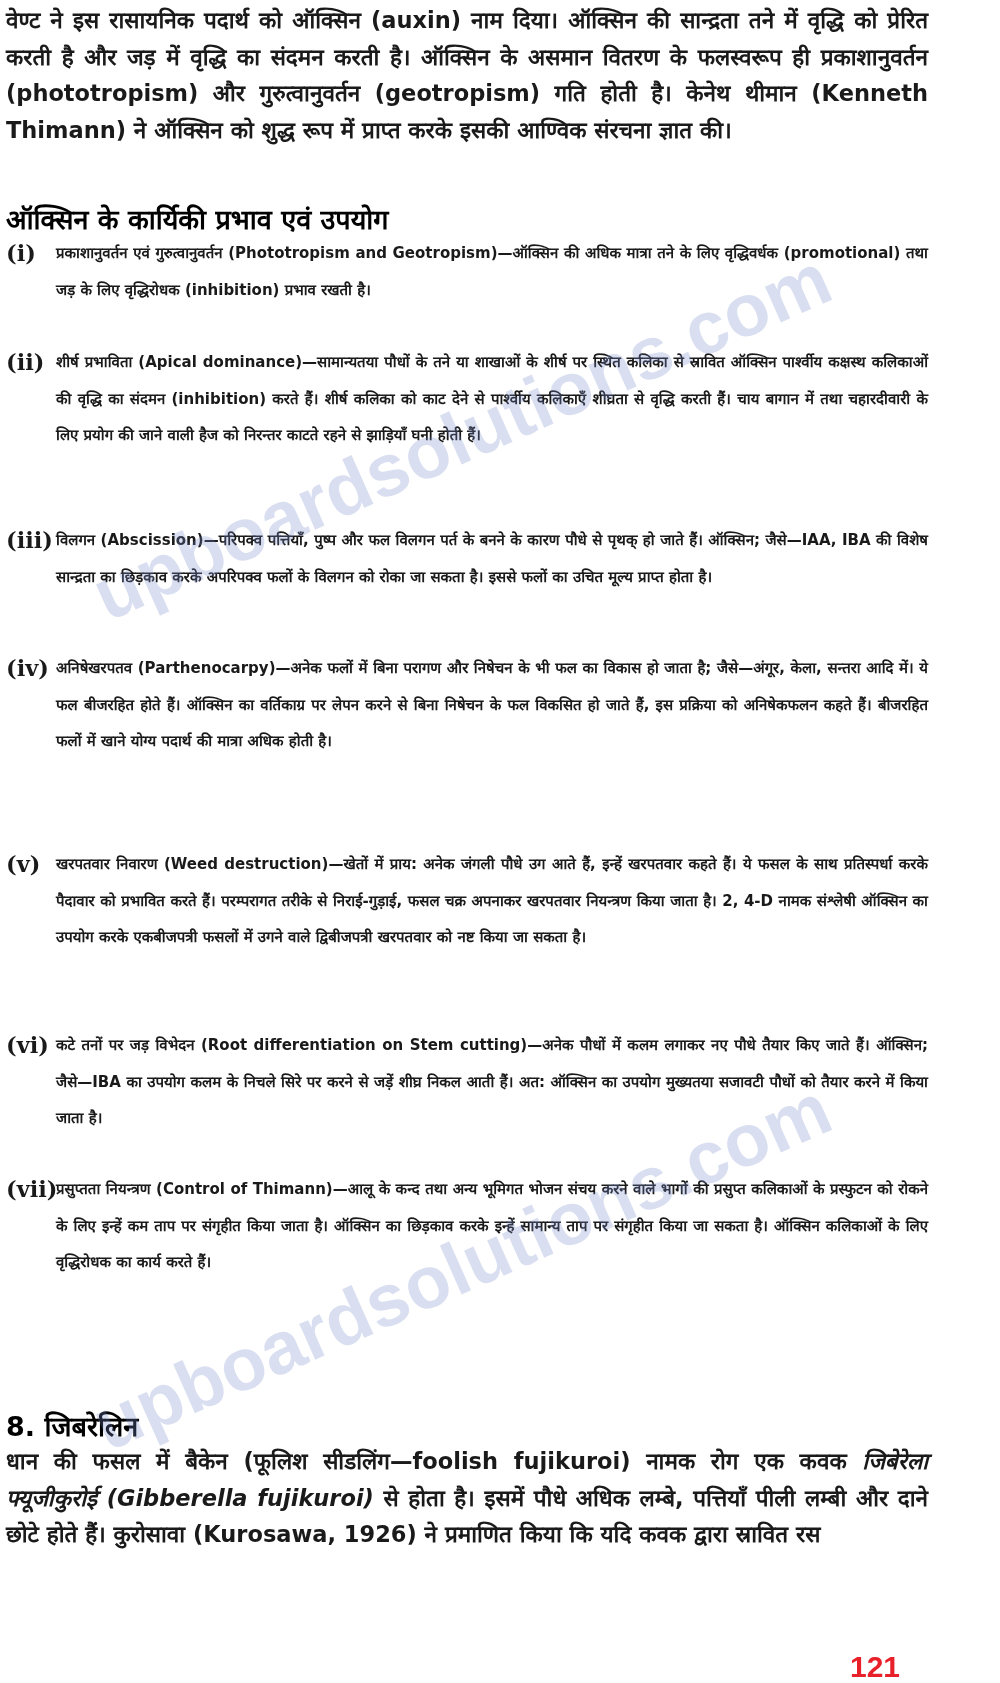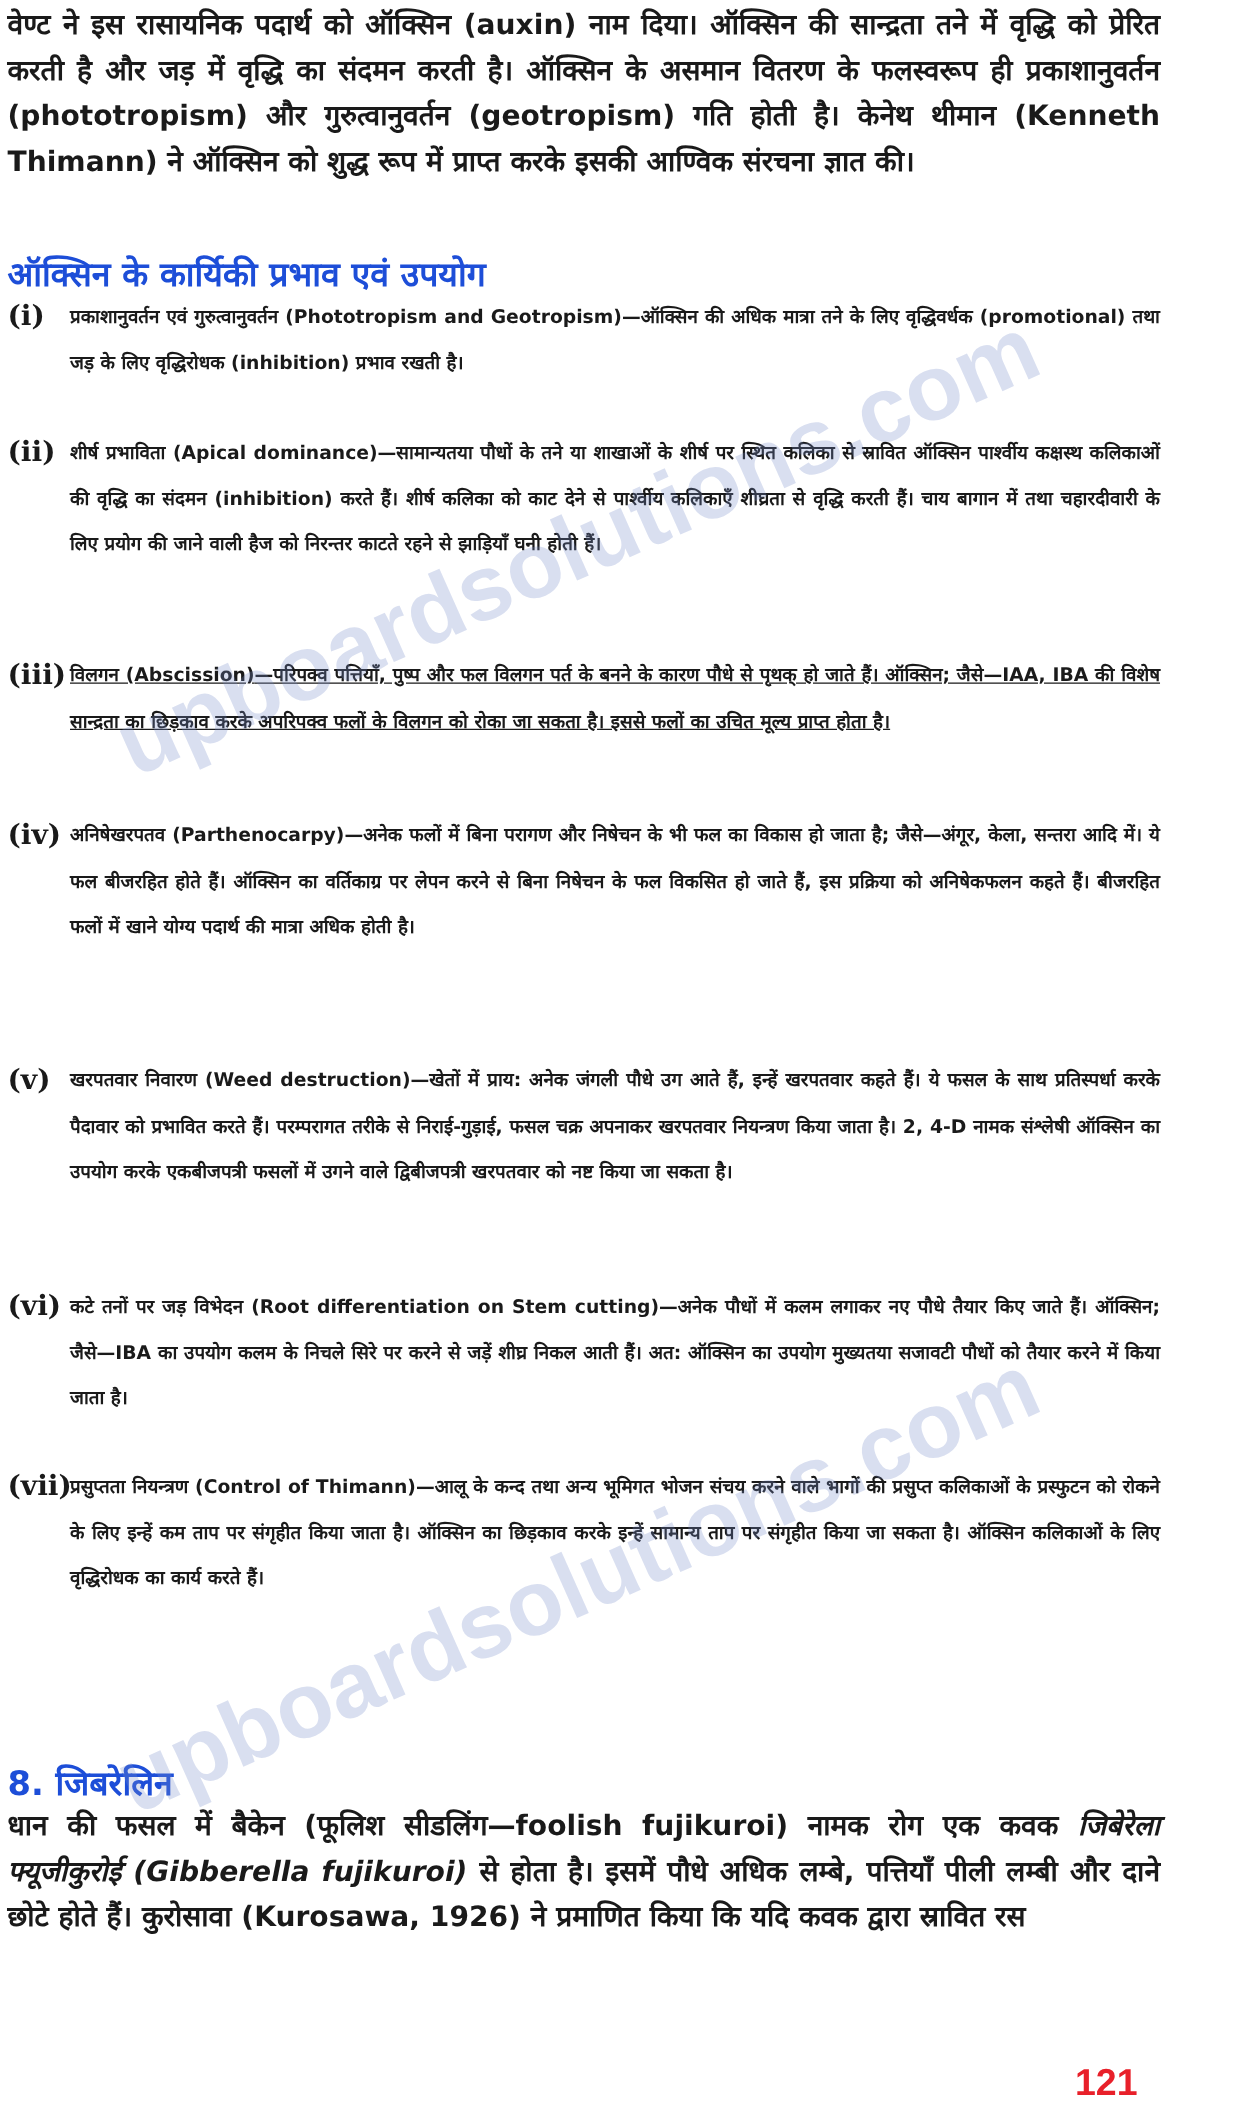--- a/index.html
+++ b/index.html
@@ -8,42 +8,42 @@
       position: absolute; left: 0; top: 0; width: 935px; height: 1394px;
       font-family: "DejaVu Sans", sans-serif; color: #1a1a1a; font-weight: bold;
     }
     .para {
       position: absolute; left: 6px; width: 922px;
       font-size: 22.5px; line-height: 36.5px; text-align: justify;
       text-align-last: left; margin: 0;
     }
     .heading {
       position: absolute; left: 6px; font-size: 27px; font-weight: bold; margin: 0;
-      color: #1d4ed8;
+      color: #000000;
     }
     .item { position: absolute; left: 6px; width: 922px; }
     .item .num {
       position: absolute; left: 0; top: 0; font-size: 22.5px; line-height: 36.5px;
       font-family: "DejaVu Serif", serif; font-weight: bold;
     }
     .item .body {
       margin-left: 50px; font-size: 15px; line-height: 36.5px;
       text-align: justify; text-align-last: left;
     }
     .item .term { font-weight: bold; }
     .ital { font-style: italic; }
     .watermark {
       position: absolute; color: rgba(120,140,200,0.28); font-family: "Liberation Sans", sans-serif;
       font-weight: bold; font-size: 74px; transform-origin: left top; white-space: nowrap;
       pointer-events: none;
     }
     .pagenum {
       position: absolute; left: 880px; top: 1651px; color: #e8202a;
       font-family: "Liberation Sans", sans-serif; font-weight: bold; font-size: 30px;
-      line-height: 32px; width: 60px; text-align: right; transform: translateX(-30px);
+      line-height: 32px; width: 60px; text-align: left; transform: translateX(-30px);
     }
   </style>
 </head>
 <body>
 
 <div class="page">
 
   <p class="para" style="top:2px;">वेण्ट ने इस रासायनिक पदार्थ को ऑक्सिन (auxin) नाम दिया। ऑक्सिन की सान्द्रता तने में वृद्धि को प्रेरित करती है और जड़ में वृद्धि का संदमन करती है। ऑक्सिन के असमान वितरण के फलस्वरूप ही प्रकाशानुवर्तन (phototropism) और गुरुत्वानुवर्तन (geotropism) गति होती है। केनेथ थीमान (Kenneth Thimann) ने ऑक्सिन को शुद्ध रूप में प्राप्त करके इसकी आण्विक संरचना ज्ञात की।</p>
 
   <h2 class="heading" style="top:200px;">ऑक्सिन के कार्यिकी प्रभाव एवं उपयोग</h2>
@@ -51,21 +51,21 @@
   <div class="item" style="top:235px;">
     <span class="num">(i)</span>
     <div class="body"><span class="term">प्रकाशानुवर्तन एवं गुरुत्वानुवर्तन (Phototropism and Geotropism)</span><span>—ऑक्सिन की अधिक मात्रा तने के लिए वृद्धिवर्धक (promotional) तथा जड़ के लिए वृद्धिरोधक (inhibition) प्रभाव रखती है।</span></div>
   </div>
 
   <div class="item" style="top:344px;">
     <span class="num">(ii)</span>
     <div class="body"><span class="term">शीर्ष प्रभाविता (Apical dominance)</span><span>—सामान्यतया पौधों के तने या शाखाओं के शीर्ष पर स्थित कलिका से स्रावित ऑक्सिन पार्श्वीय कक्षस्थ कलिकाओं की वृद्धि का संदमन (inhibition) करते हैं। शीर्ष कलिका को काट देने से पार्श्वीय कलिकाएँ शीघ्रता से वृद्धि करती हैं। चाय बागान में तथा चहारदीवारी के लिए प्रयोग की जाने वाली हैज को निरन्तर काटते रहने से झाड़ियाँ घनी होती हैं।</span></div>
   </div>
 
-  <div class="item" style="top:522px;text-decoration:underline;">
+  <div class="item" style="top:522px;">
     <span class="num">(iii)</span>
     <div class="body"><span class="term">विलगन (Abscission)</span><span>—परिपक्व पत्तियाँ, पुष्प और फल विलगन पर्त के बनने के कारण पौधे से पृथक् हो जाते हैं। ऑक्सिन; जैसे—IAA, IBA की विशेष सान्द्रता का छिड़काव करके अपरिपक्व फलों के विलगन को रोका जा सकता है। इससे फलों का उचित मूल्य प्राप्त होता है।</span></div>
   </div>
 
   <div class="item" style="top:650px;">
     <span class="num">(iv)</span>
     <div class="body"><span class="term">अनिषेखरपतव (Parthenocarpy)</span><span>—अनेक फलों में बिना परागण और निषेचन के भी फल का विकास हो जाता है; जैसे—अंगूर, केला, सन्तरा आदि में। ये फल बीजरहित होते हैं। ऑक्सिन का वर्तिकाग्र पर लेपन करने से बिना निषेचन के फल विकसित हो जाते हैं, इस प्रक्रिया को अनिषेकफलन कहते हैं। बीजरहित फलों में खाने योग्य पदार्थ की मात्रा अधिक होती है।</span></div>
   </div>
 
   <div class="item" style="top:846px;">

